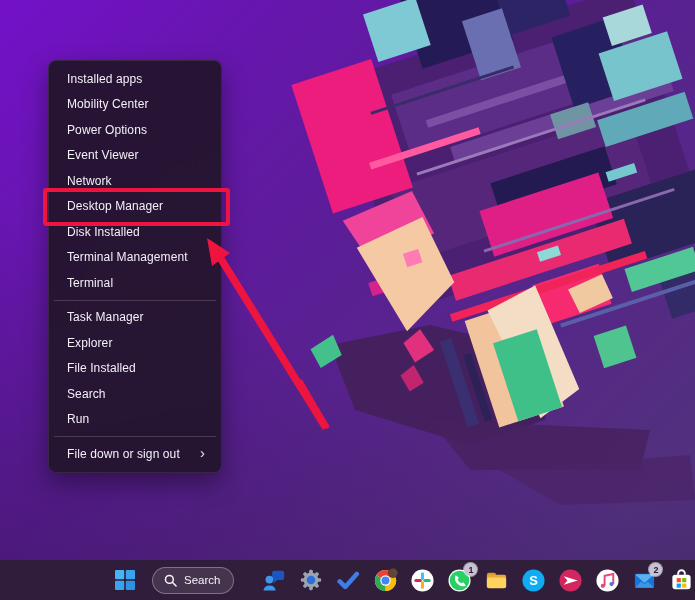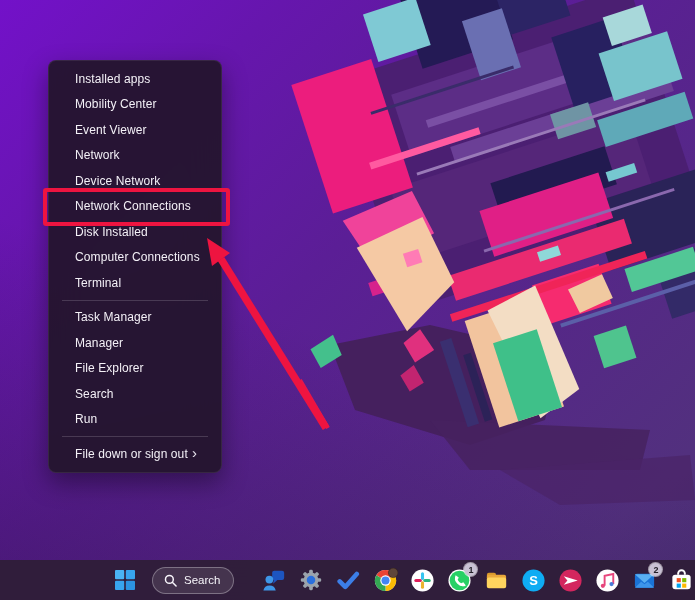--- a/index.html
+++ b/index.html
@@ -13,21 +13,21 @@
   }
   .wallpaper-svg { position:absolute; top:0; left:0; }
 
   
   .winx-menu {
     position:absolute; left:48px; top:60px; width:174px;
     background:rgba(36,21,47,0.96);
     backdrop-filter:blur(18px);
     border:1px solid rgba(255,255,255,0.08);
     border-radius:8px;
-    padding:5px 12px;
+    padding:5px 4px;
     box-shadow:0 10px 24px rgba(0,0,0,0.38);
     z-index:5;
   }
   .menu-item {
     height:25.5px; display:flex; align-items:center; justify-content:space-between;
     padding:0 12px 0 14px; color:#f4f1f7; font-size:12px; letter-spacing:.1px;
     cursor:default; white-space:nowrap;
   }
   .menu-chevron { font-size:15px; color:#e8e4ee; line-height:1; margin-top:-2px; }
   .menu-divider { height:1px; background:rgba(255,255,255,0.16); margin:4px 1px; }
@@ -132,49 +132,49 @@
   </svg>
 
   <div class="winx-menu">
     <div class="menu-item">
         <span>Installed apps</span>
       </div>
     <div class="menu-item">
         <span>Mobility Center</span>
       </div>
     <div class="menu-item">
+        <span>Power Options</span>
+      </div>
+    <div class="menu-item">
         <span>Event Viewer</span>
       </div>
     <div class="menu-item">
         <span>Network</span>
       </div>
     <div class="menu-item">
-        <span>Device Network</span>
-      </div>
-    <div class="menu-item">
-        <span>Network Connections</span>
+        <span>Desktop Manager</span>
       </div>
     <div class="menu-item">
         <span>Disk Installed</span>
       </div>
     <div class="menu-item">
-        <span>Computer Connections</span>
+        <span>Terminal Management</span>
       </div>
     <div class="menu-item">
         <span>Terminal</span>
       </div>
     <div class="menu-divider"></div>
     <div class="menu-item">
         <span>Task Manager</span>
       </div>
     <div class="menu-item">
-        <span>Manager</span>
-      </div>
-    <div class="menu-item">
-        <span>File Explorer</span>
+        <span>Explorer</span>
+      </div>
+    <div class="menu-item">
+        <span>File Installed</span>
       </div>
     <div class="menu-item">
         <span>Search</span>
       </div>
     <div class="menu-item">
         <span>Run</span>
       </div>
     <div class="menu-divider"></div>
     <div class="menu-item">
       <span>File down or sign out</span>

